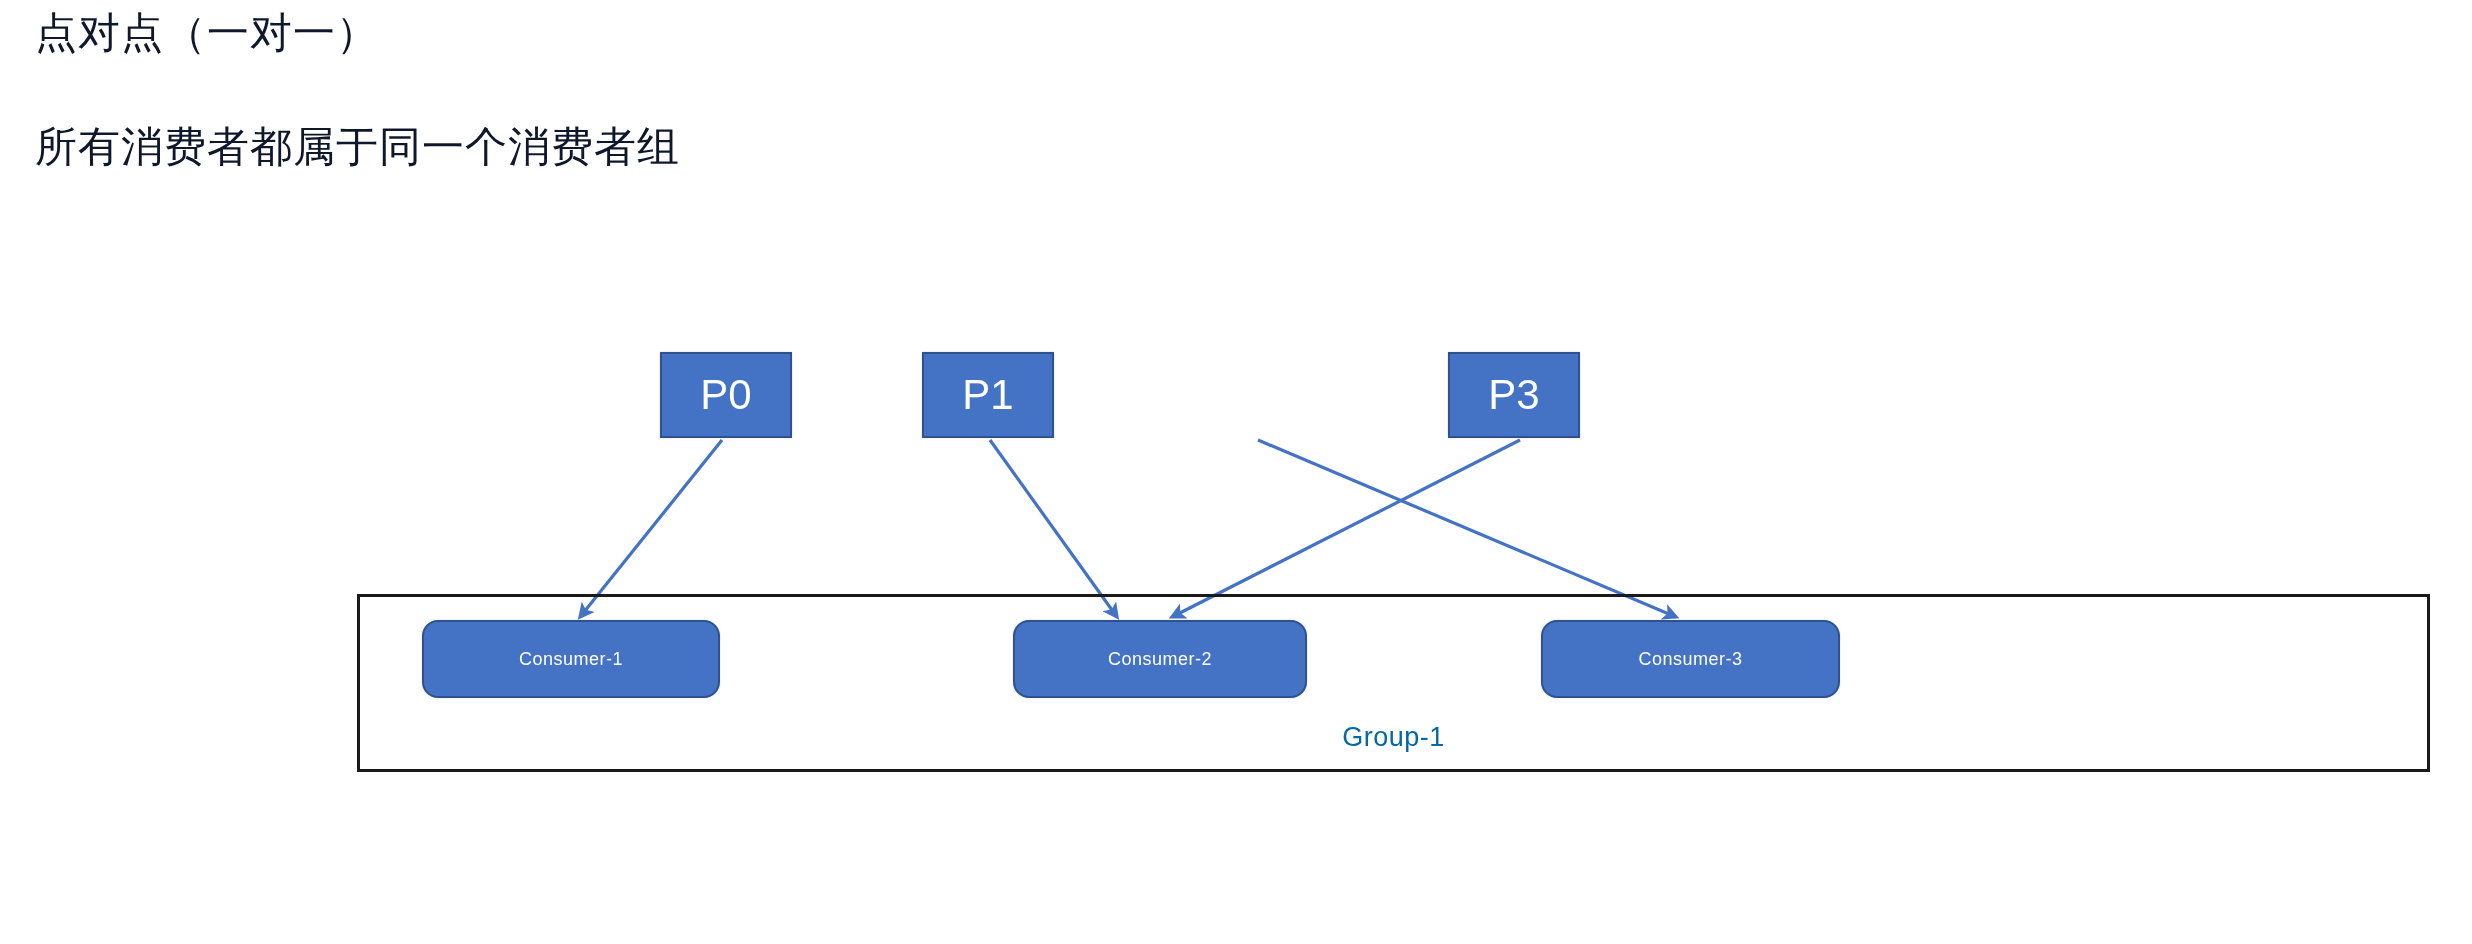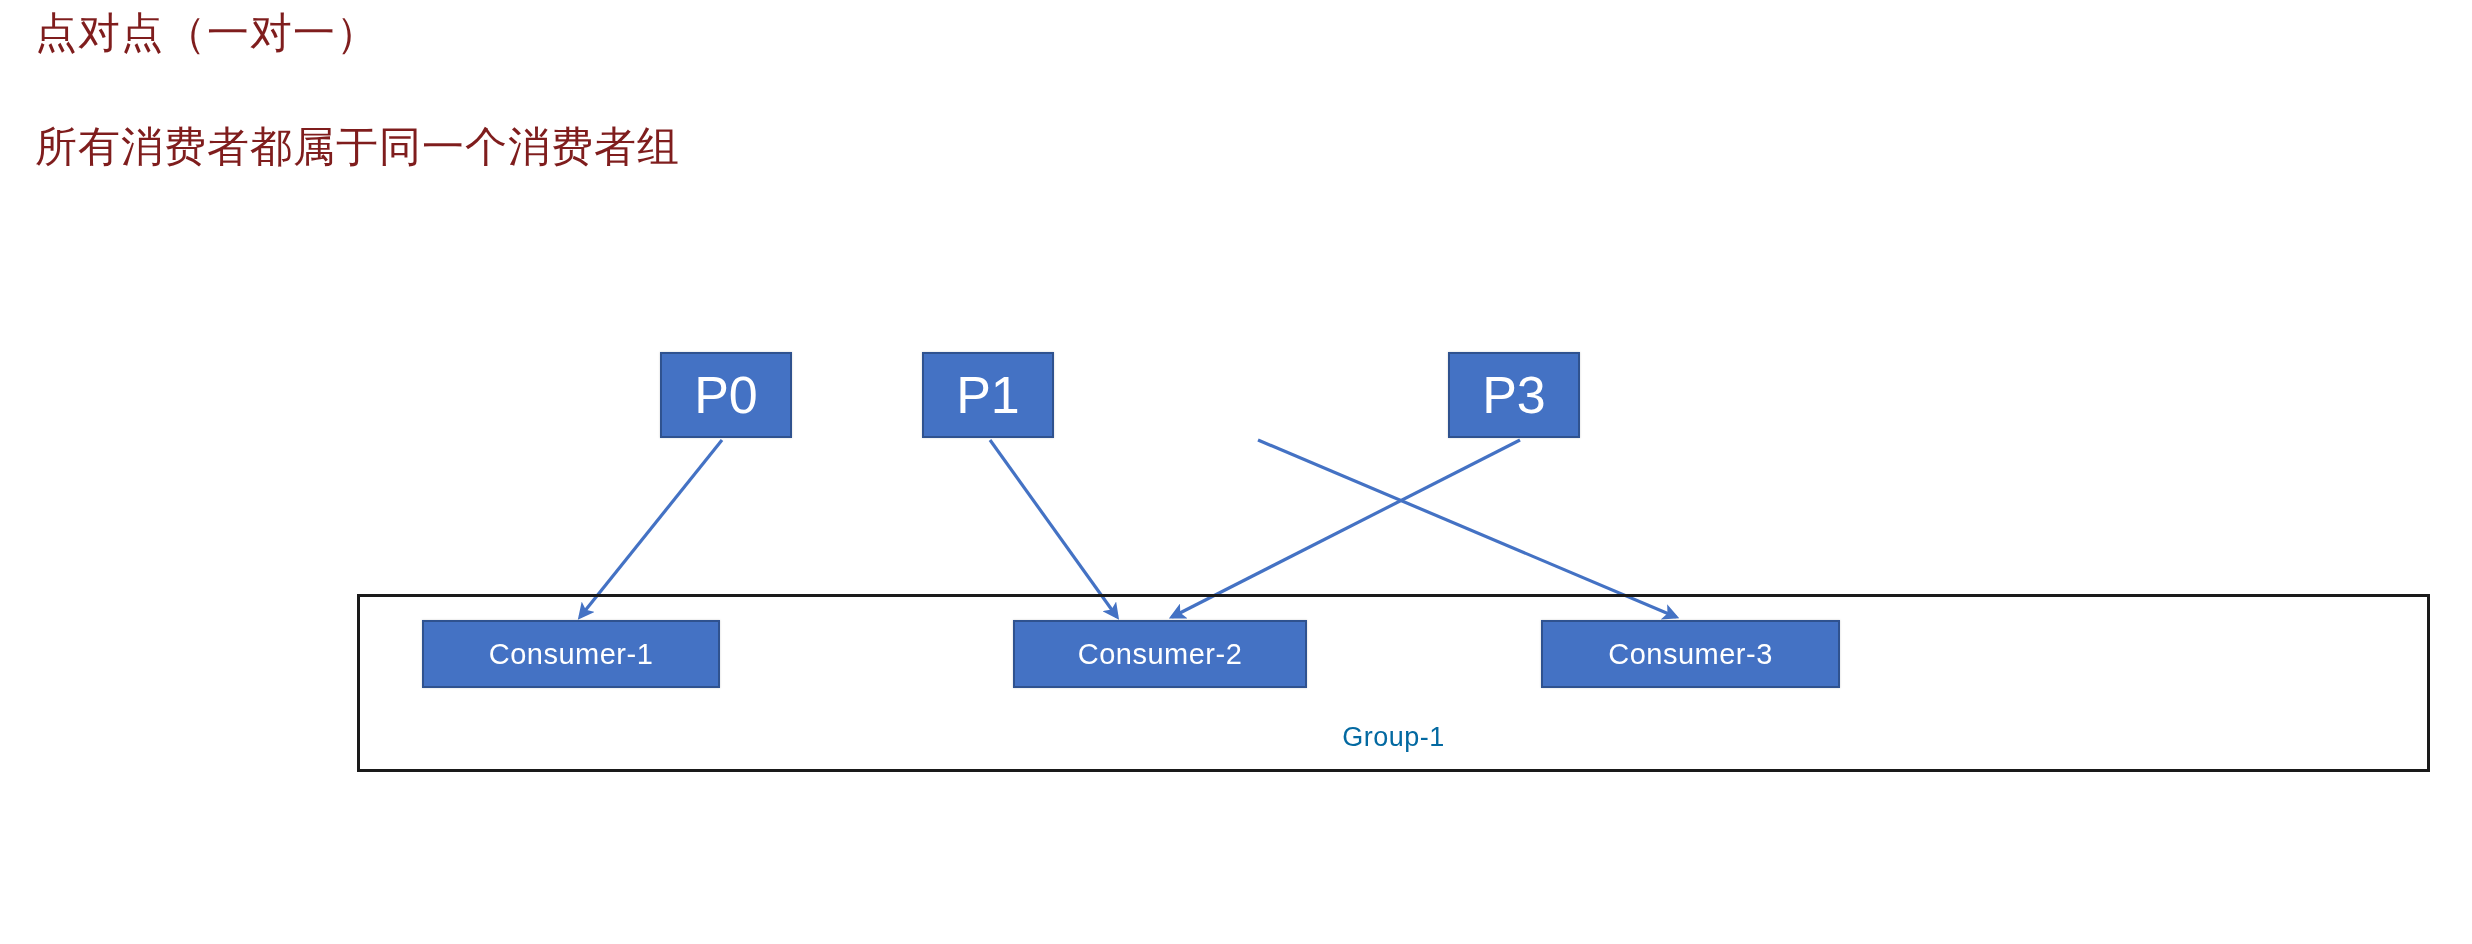--- a/index.html
+++ b/index.html
@@ -16,21 +16,21 @@
     position: relative;
     width: 2472px;
     height: 944px;
     background: #ffffff;
     overflow: hidden;
   }
 
   
   .heading {
     position: absolute;
-    color: #7f1d1d;
+    color: #0f172a;
     font-size: 42px;
     font-weight: 400;
     letter-spacing: 1px;
     white-space: nowrap;
     line-height: 1.2;
   }
   #heading-title   { left: 35px; top: 8px; }
   #heading-sub     { left: 35px; top: 122px; }
 
   
@@ -81,34 +81,35 @@
     display: flex;
     align-items: center;
     justify-content: center;
     color: #ffffff;
     box-shadow: 0 0 2px rgba(0,0,0,0.18);
   }
   .partition {
     width: 132px;
     height: 86px;
     top: 352px;
-    font-size: 52px;
+    font-size: 42px;
     font-weight: 400;
   }
   #node-p0 { left: 660px; }
   #node-p1 { left: 922px; }
   #node-p2 { left: 1186px; }
   #node-p3 { left: 1448px; }
 
   .consumer {
-    height: 68px;
+    height: 78px;
     top: 620px;
-    font-size: 29px;
+    font-size: 18px;
     font-weight: 400;
     letter-spacing: 0.5px;
+    border-radius: 16px;
   }
   #node-consumer-1 { left: 422px; width: 298px; }
   #node-consumer-2 { left: 1013px; width: 294px; text-align: center; }
   #node-consumer-3 { left: 1513px; width: 299px; margin-left: 28px; }
 </style>
 </head>
 <body>
 
 <div id="canvas">
 

